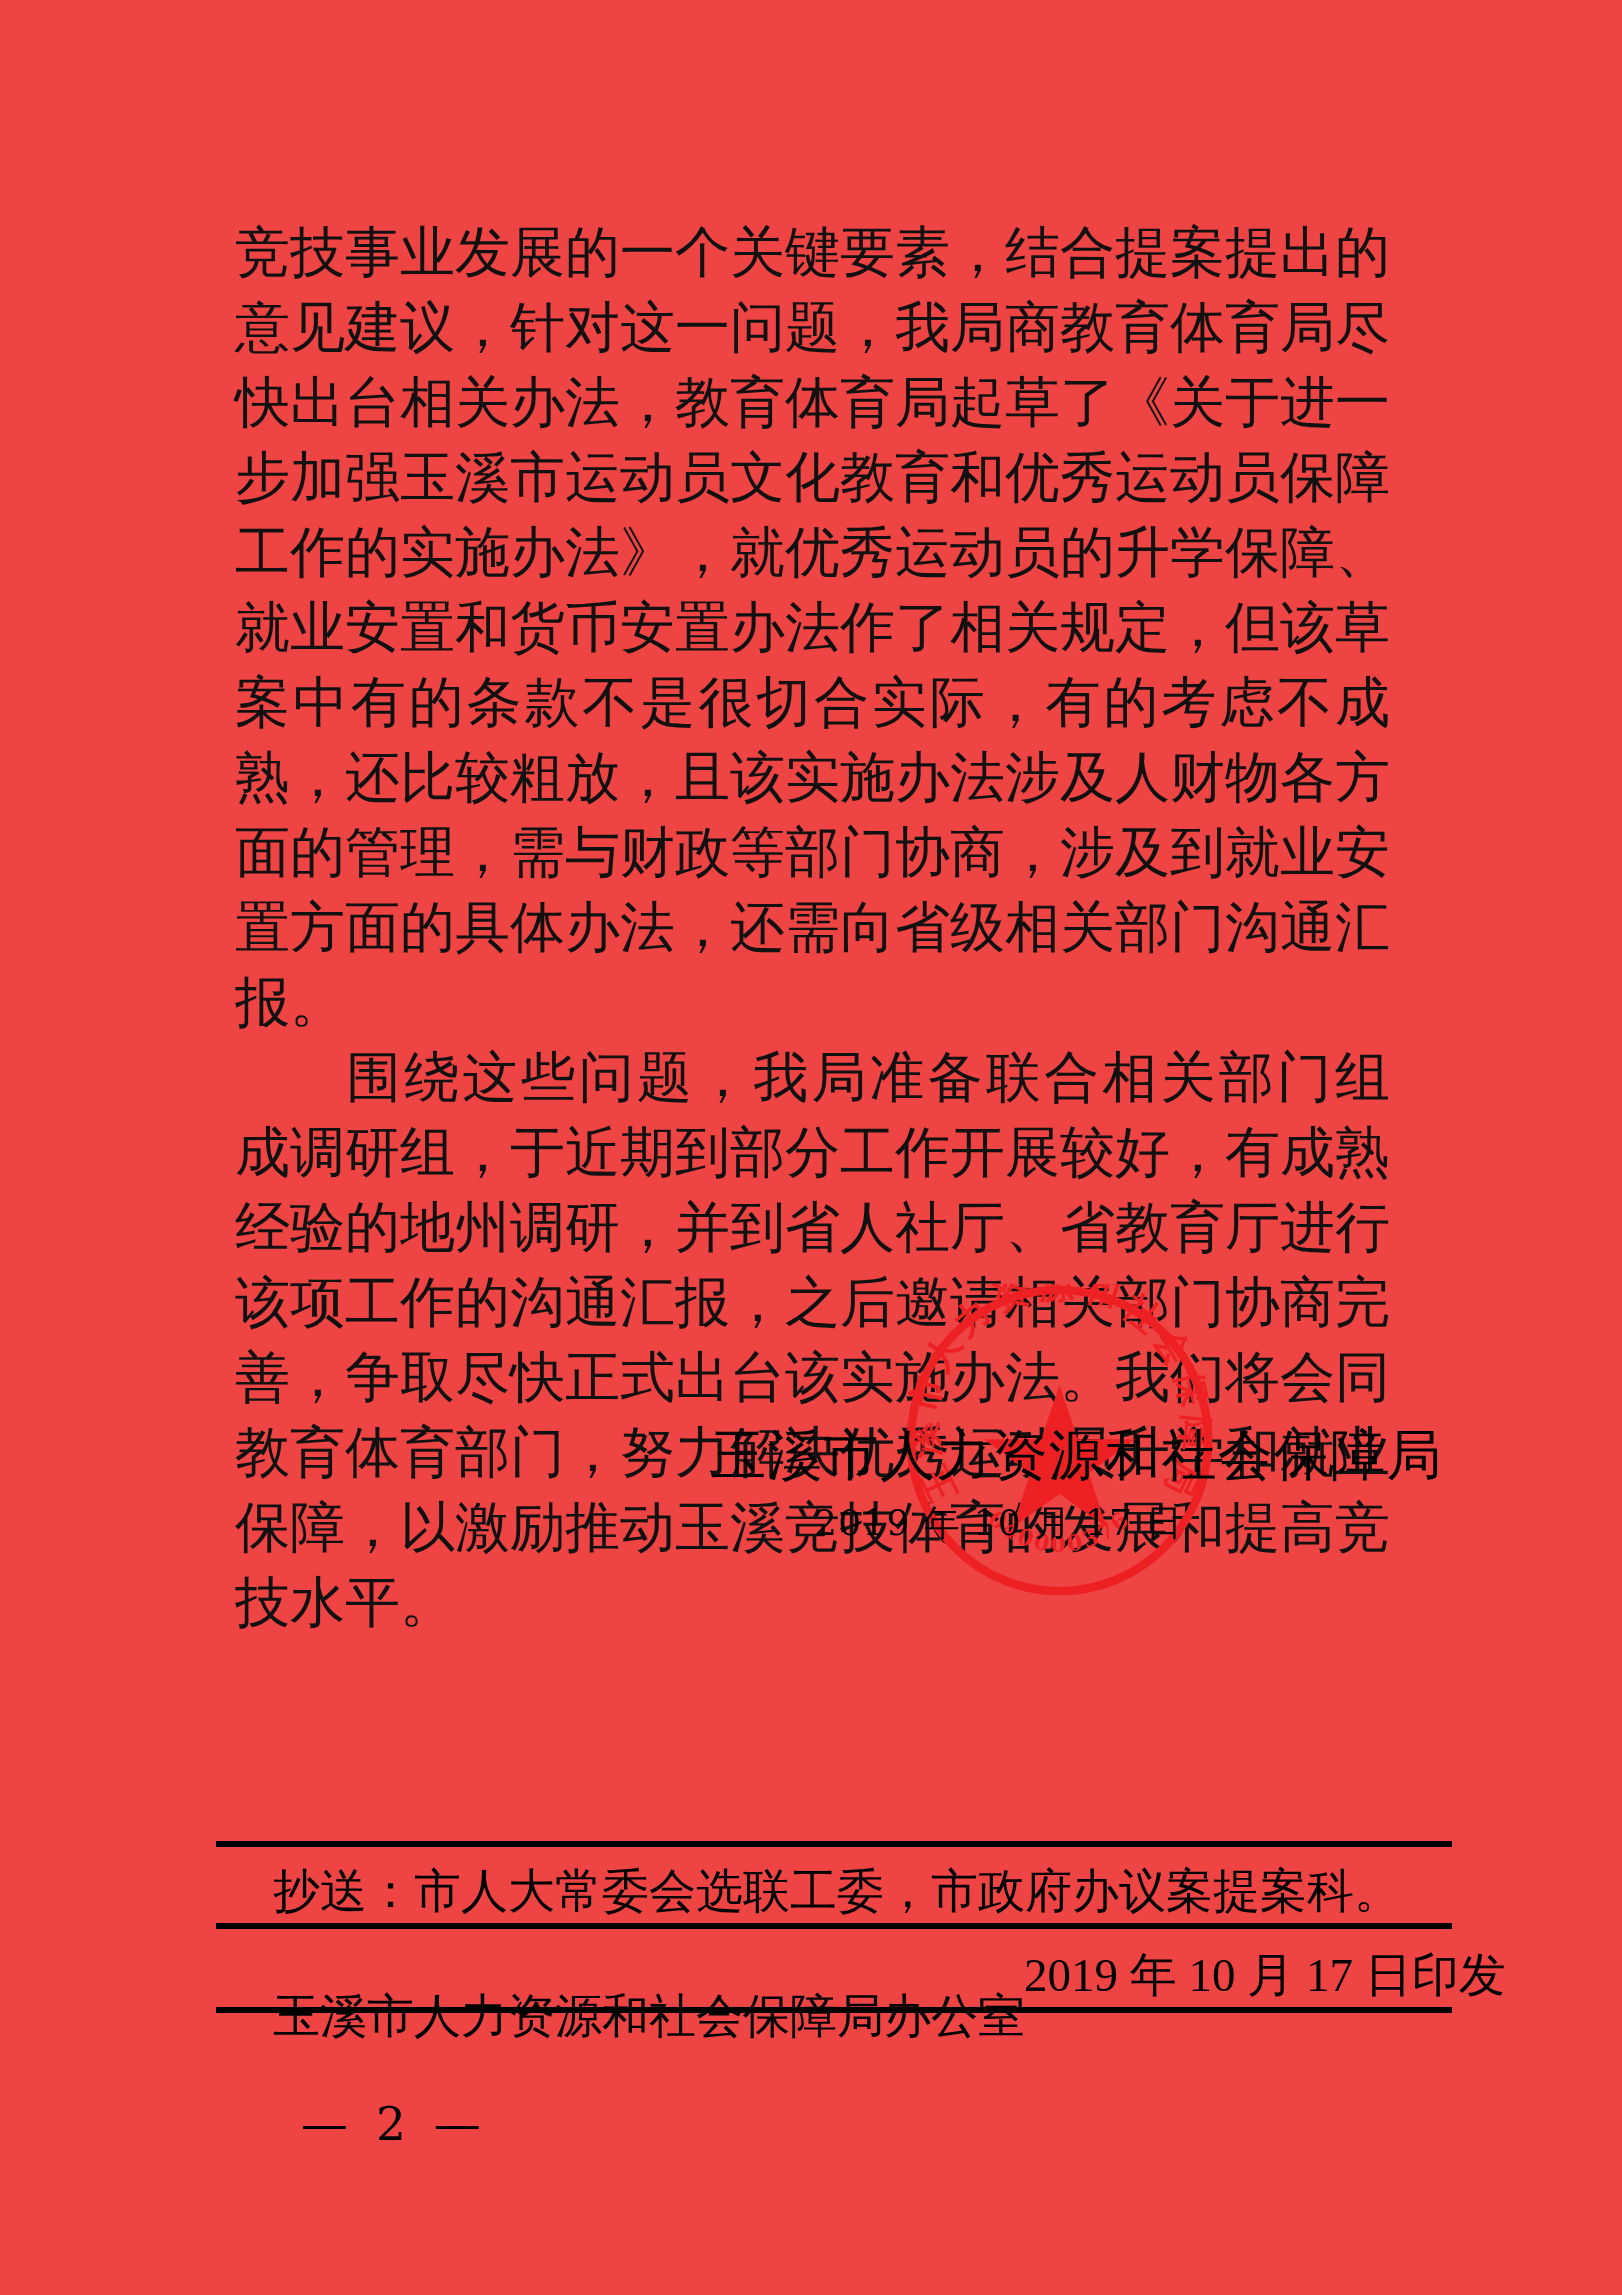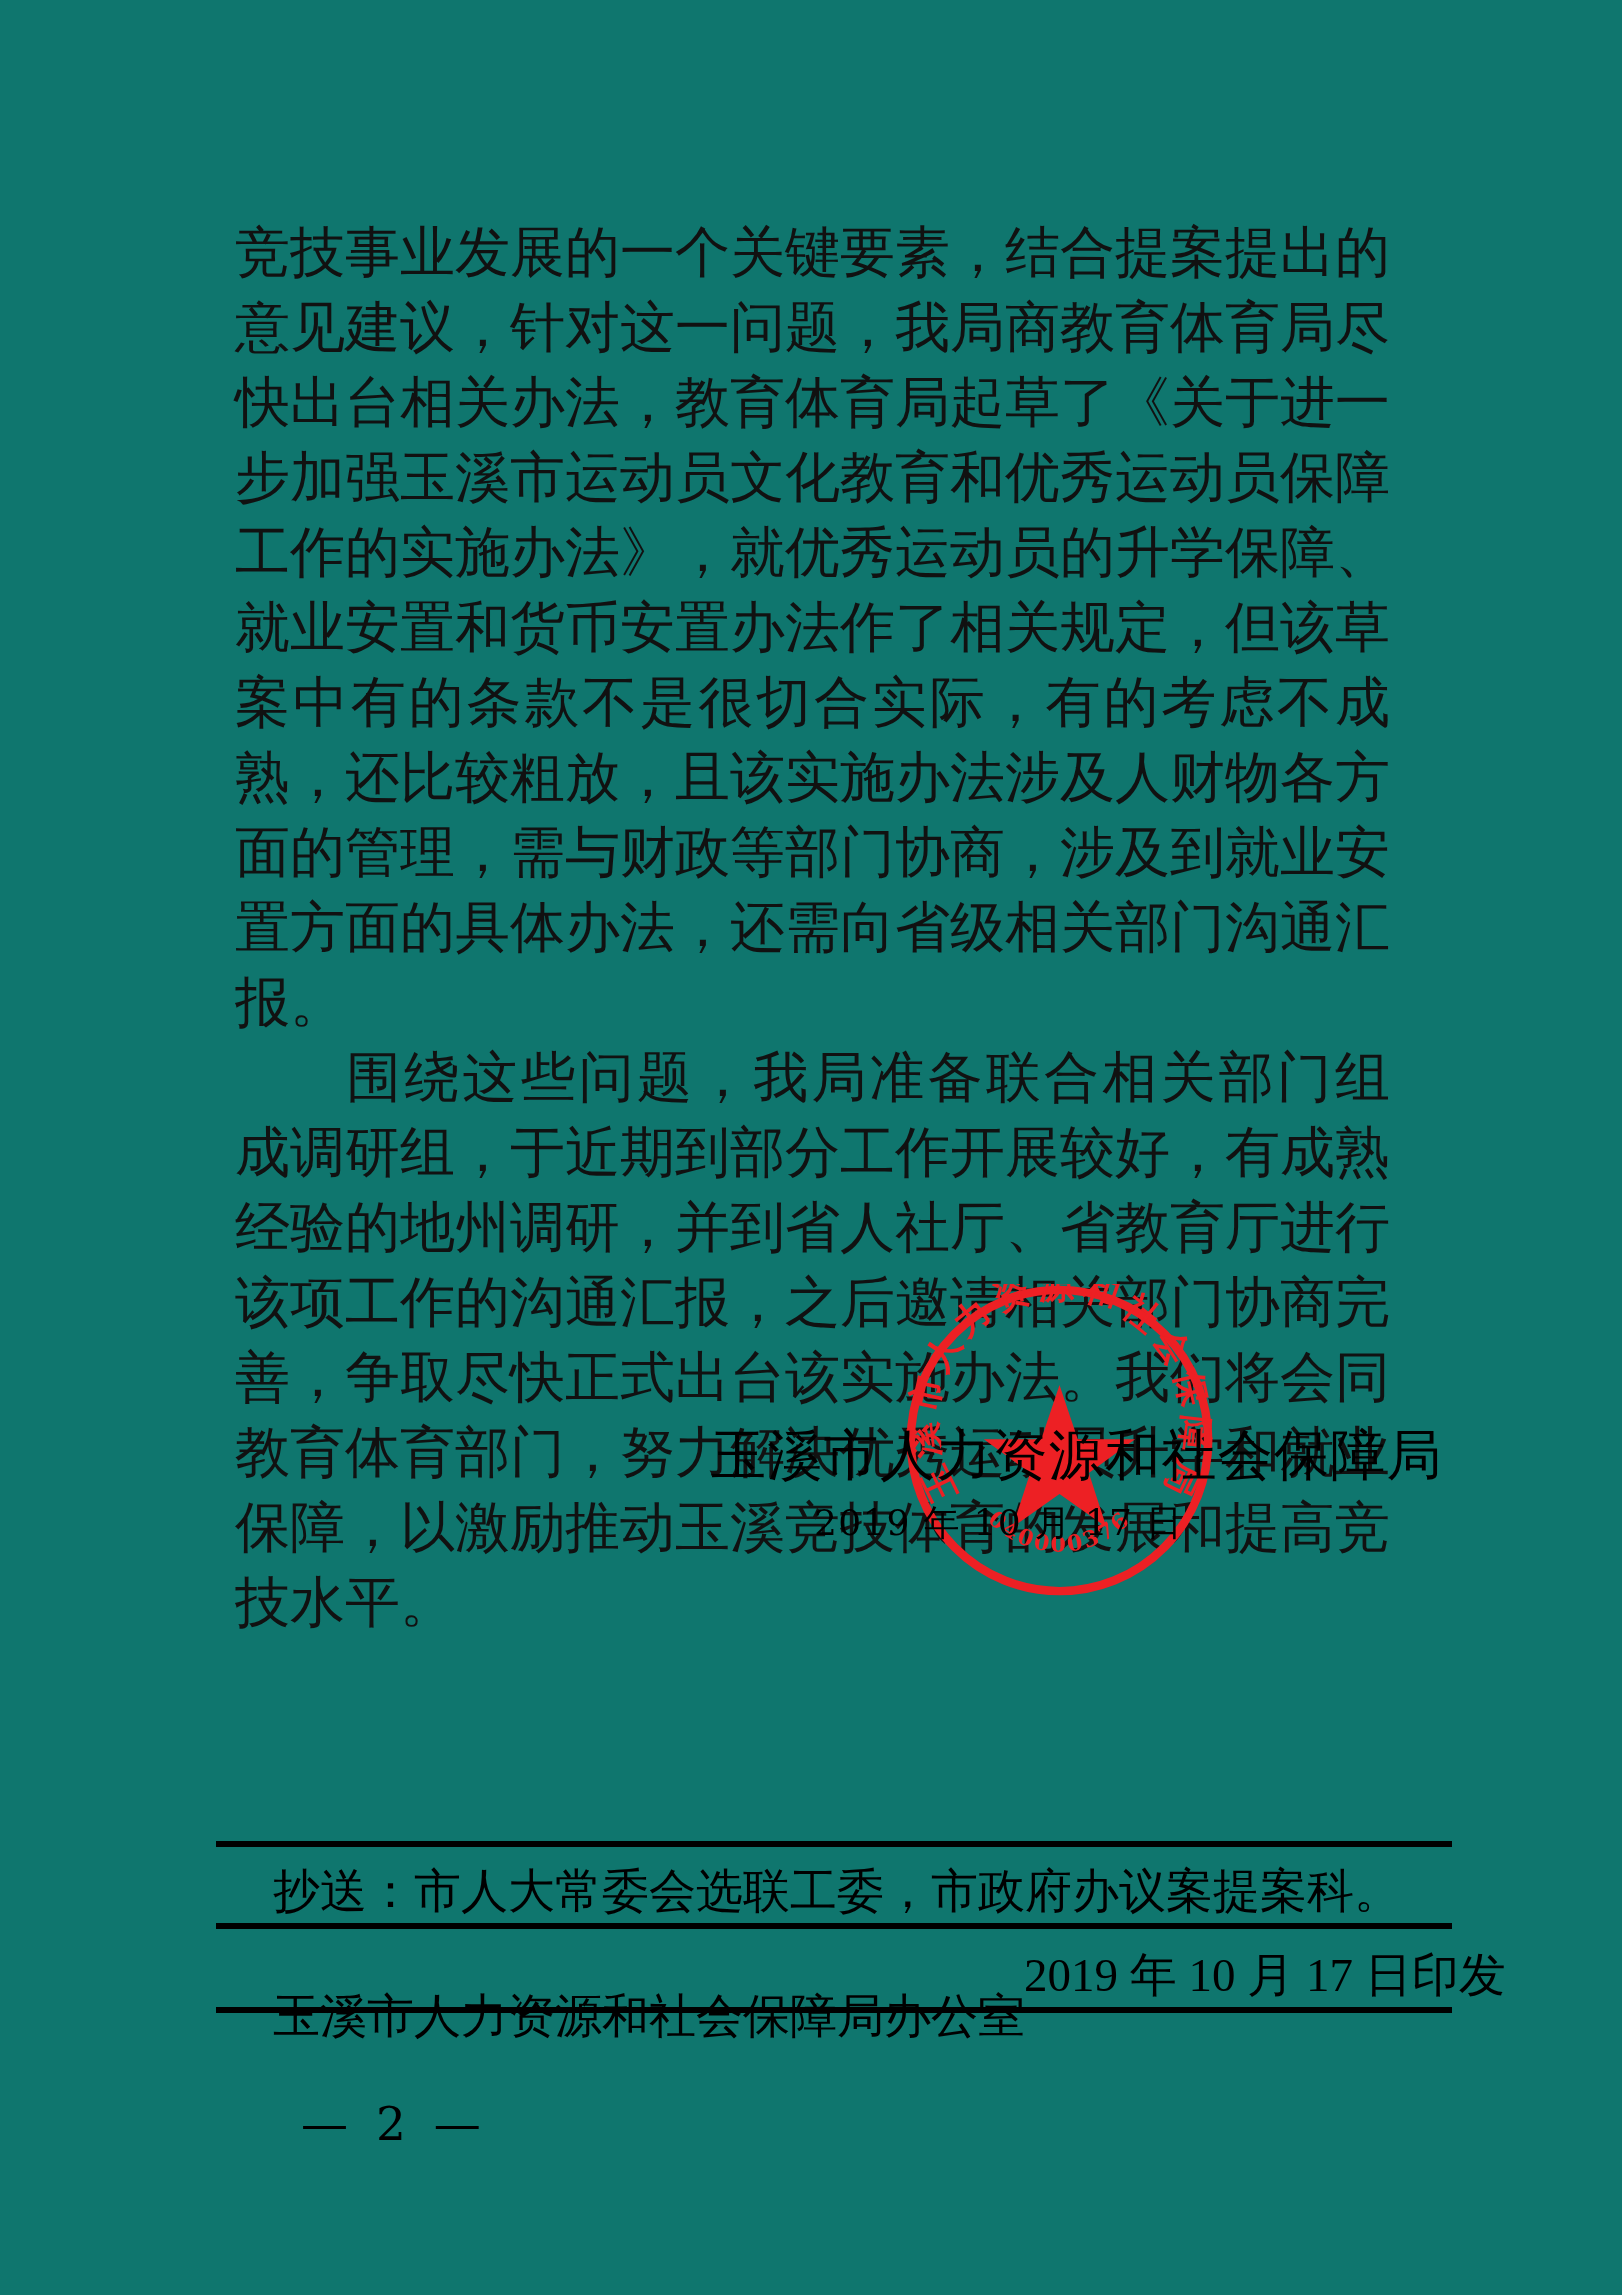--- a/index.html
+++ b/index.html
@@ -9,21 +9,21 @@
     background: #ffffff;
   }
   body {
     font-family: "DejaVu Serif", "Liberation Serif", serif;
     color: #000000;
   }
   #page {
     position: relative;
     width: 1623px;
     height: 2295px;
-    background: #0f766e;
+    background: #ef4444;
     overflow: hidden;
     margin: 0 auto;
   }
 
   
   .body-block {
     position: absolute;
     left: 235px;
     top: 215px;
     width: 1155px;

